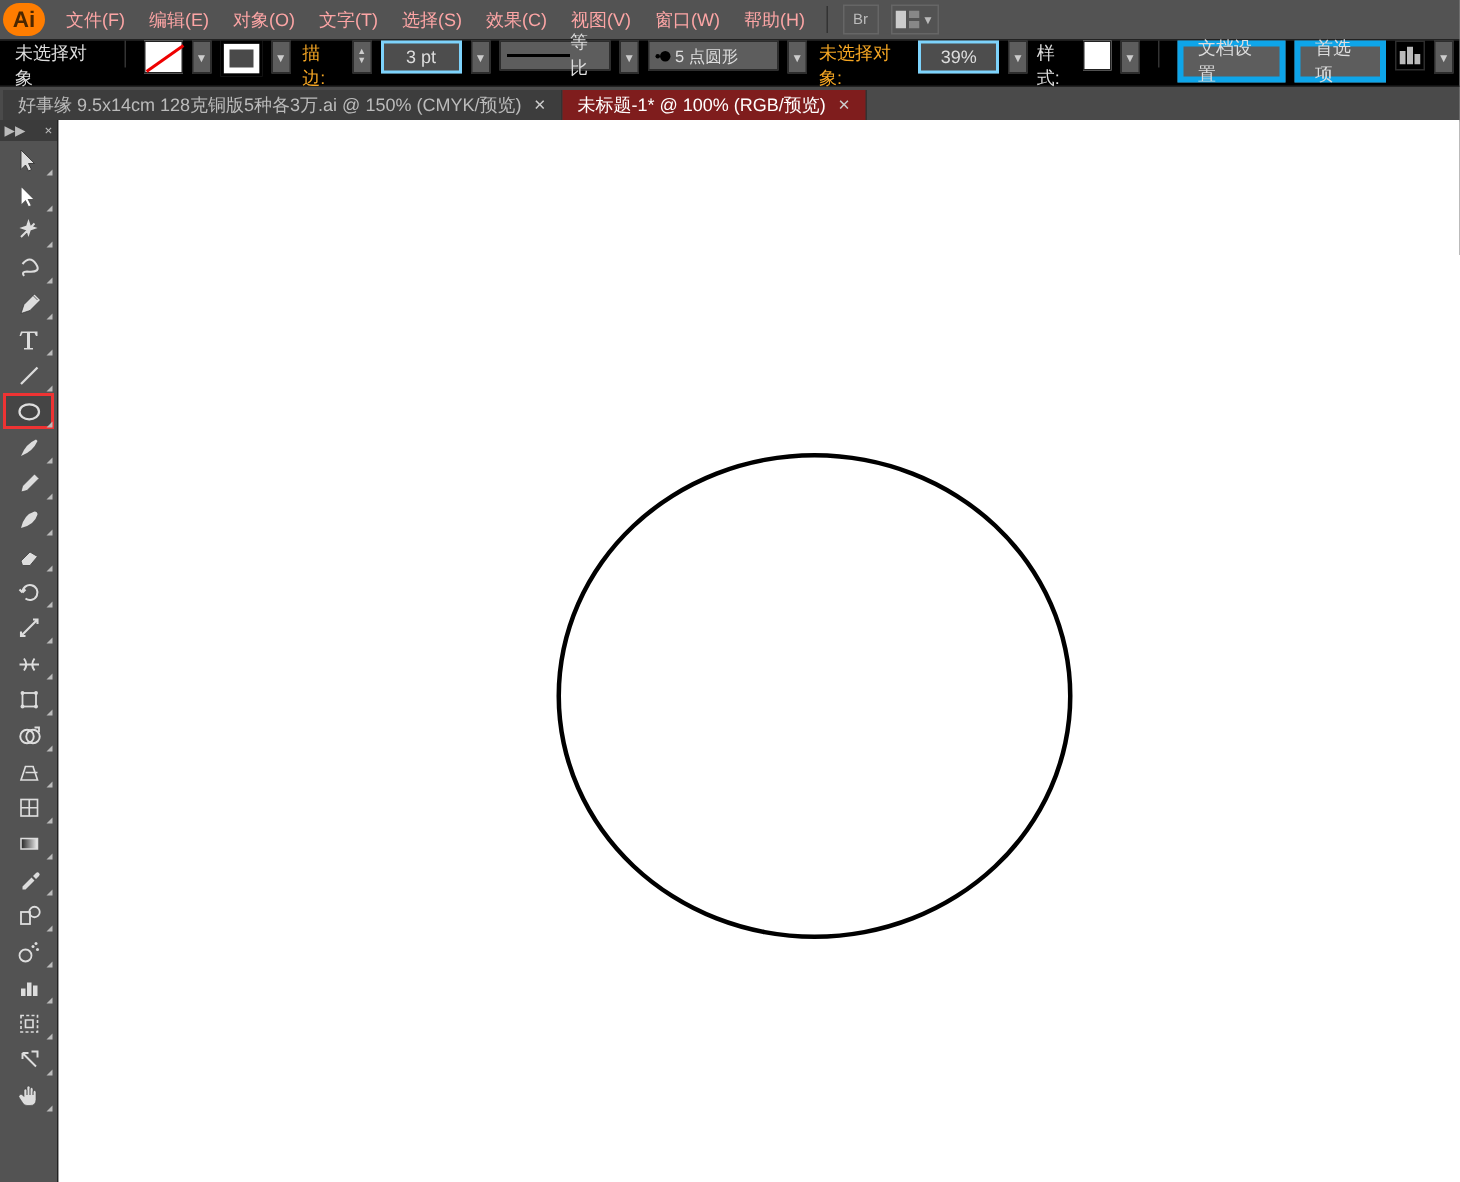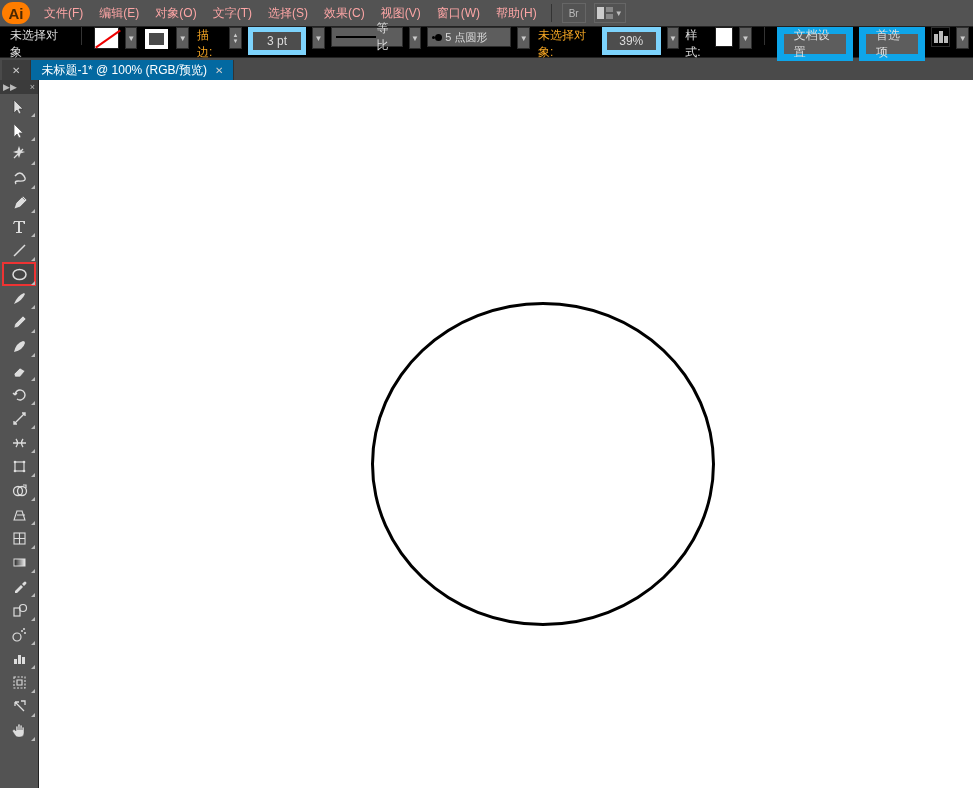--- a/index.html
+++ b/index.html
@@ -9,28 +9,28 @@
 .menu-sep{width:1px;height:18px;background:#333;margin:0 6px}
 .top-icon{width:22px;height:18px;border:1px solid #666;margin:0 4px;display:flex;align-items:center;justify-content:center;color:#bbb;font-size:10px}
 .controlbar{height:30px;background:#000000;display:flex;padding:0 4px;gap:6px;border-bottom:1px solid #222}
 .status-text{color:#ddd;padding:0 6px}
 .swatch{width:26px;height:20px;border:1px solid #222;position:relative}
 .swatch.fill{background:#fff}
 .swatch.fill::after{content:"";position:absolute;left:-2px;top:10px;width:30px;height:2px;background:#e00;transform:rotate(-35deg)}
 .swatch.stroke{background:#4a4a4a;border:2px solid #000;box-shadow:inset 0 0 0 4px #fff}
 .dropdown-arrow{width:12px;height:20px;background:#5d5d5d;border:1px solid #2d2d2d;display:flex;align-items:center;justify-content:center;color:#ccc;font-size:8px}
 .orange-label{color:#f5a623;padding:0 2px}
-.num-field{width:46px;height:18px;background:#4d4d4d;border:5px solid #7dd3fc;color:#ddd;padding:0 4px;display:flex;align-items:center;justify-content:center}
+.num-field{width:46px;height:18px;background:#4d4d4d;border:2px solid #7dd3fc;color:#ddd;padding:0 4px;display:flex;align-items:center;justify-content:center}
 .select-field{height:18px;background:#5d5d5d;border:1px solid #2d2d2d;display:flex;align-items:center;padding:0 4px;color:#ddd}
 .stroke-preview{width:46px;height:2px;background:#000}
-.btn{height:20px;background:#5d5d5d;border:7px solid #0ea5e9;padding:0 10px;display:flex;align-items:center;color:#ddd}
+.btn{height:20px;background:#5d5d5d;border:4px solid #0ea5e9;padding:0 10px;display:flex;align-items:center;color:#ddd}
 .mute-icon{width:20px;height:18px;border:1px solid #2d2d2d;display:flex;align-items:center;justify-content:center;font-size:11px}
 .tabbar{height:22px;background:#4a4a4a;display:flex;align-items:flex-end;padding-left:2px;border-bottom:1px solid #222}
 .tab{height:20px;padding:0 10px;display:flex;align-items:center;color:#bbb;gap:8px;border-right:1px solid #333;background:#3d3d3d}
-.tab.active{background:#0369a1;color:#fff}
+.tab.active{background:#7f1d1d;color:#fff}
 .tab .close{color:#ccc;font-size:10px}
 .workarea{position:absolute;top:80px;left:0;right:0;bottom:0;display:flex}
 .toolpanel{width:38px;background:#535353;border-right:1px solid #222;display:flex;flex-direction:column}
 .tool-head{height:14px;background:#3b3b3b;display:flex;align-items:center;justify-content:space-between;padding:0 3px;font-size:9px;color:#bbb}
 .tool{width:34px;height:24px;margin:0 auto;display:flex;align-items:center;justify-content:center;color:#d7d7d7;position:relative}
 .tool.sel{outline:2px solid #e33;outline-offset:-2px;background:#454545}
 .tool svg{width:17px;height:17px;display:block}
 .tool .sub{position:absolute;right:1px;bottom:1px;width:0;height:0;border-right:4px solid #bbb;border-top:4px solid transparent}
 .canvas{flex:1;background:#fff;position:relative}
 .ellipse{position:absolute;left:332px;top:222px;width:338px;height:318px;border:3px solid #000;border-radius:50%}
@@ -104,20 +104,21 @@
         <rect x="0" y="3" width="4" height="9" fill="#bbb"></rect>
         <rect x="5" y="0" width="4" height="12" fill="#bbb"></rect>
         <rect x="10" y="5" width="4" height="7" fill="#bbb"></rect>
       </svg>
   </div>
   <div class="dropdown-arrow">▼</div>
 </div>
 
 <div class="tabbar">
   <div class="tab">
+    <span>好事缘  9.5x14cm    128克铜版5种各3万.ai @ 150% (CMYK/预览)</span>
     <span class="close">✕</span>
   </div>
   <div class="tab active">
     <span>未标题-1* @ 100% (RGB/预览)</span>
     <span class="close">✕</span>
   </div>
 </div>
 
 <div class="workarea">
   <div class="toolpanel">

